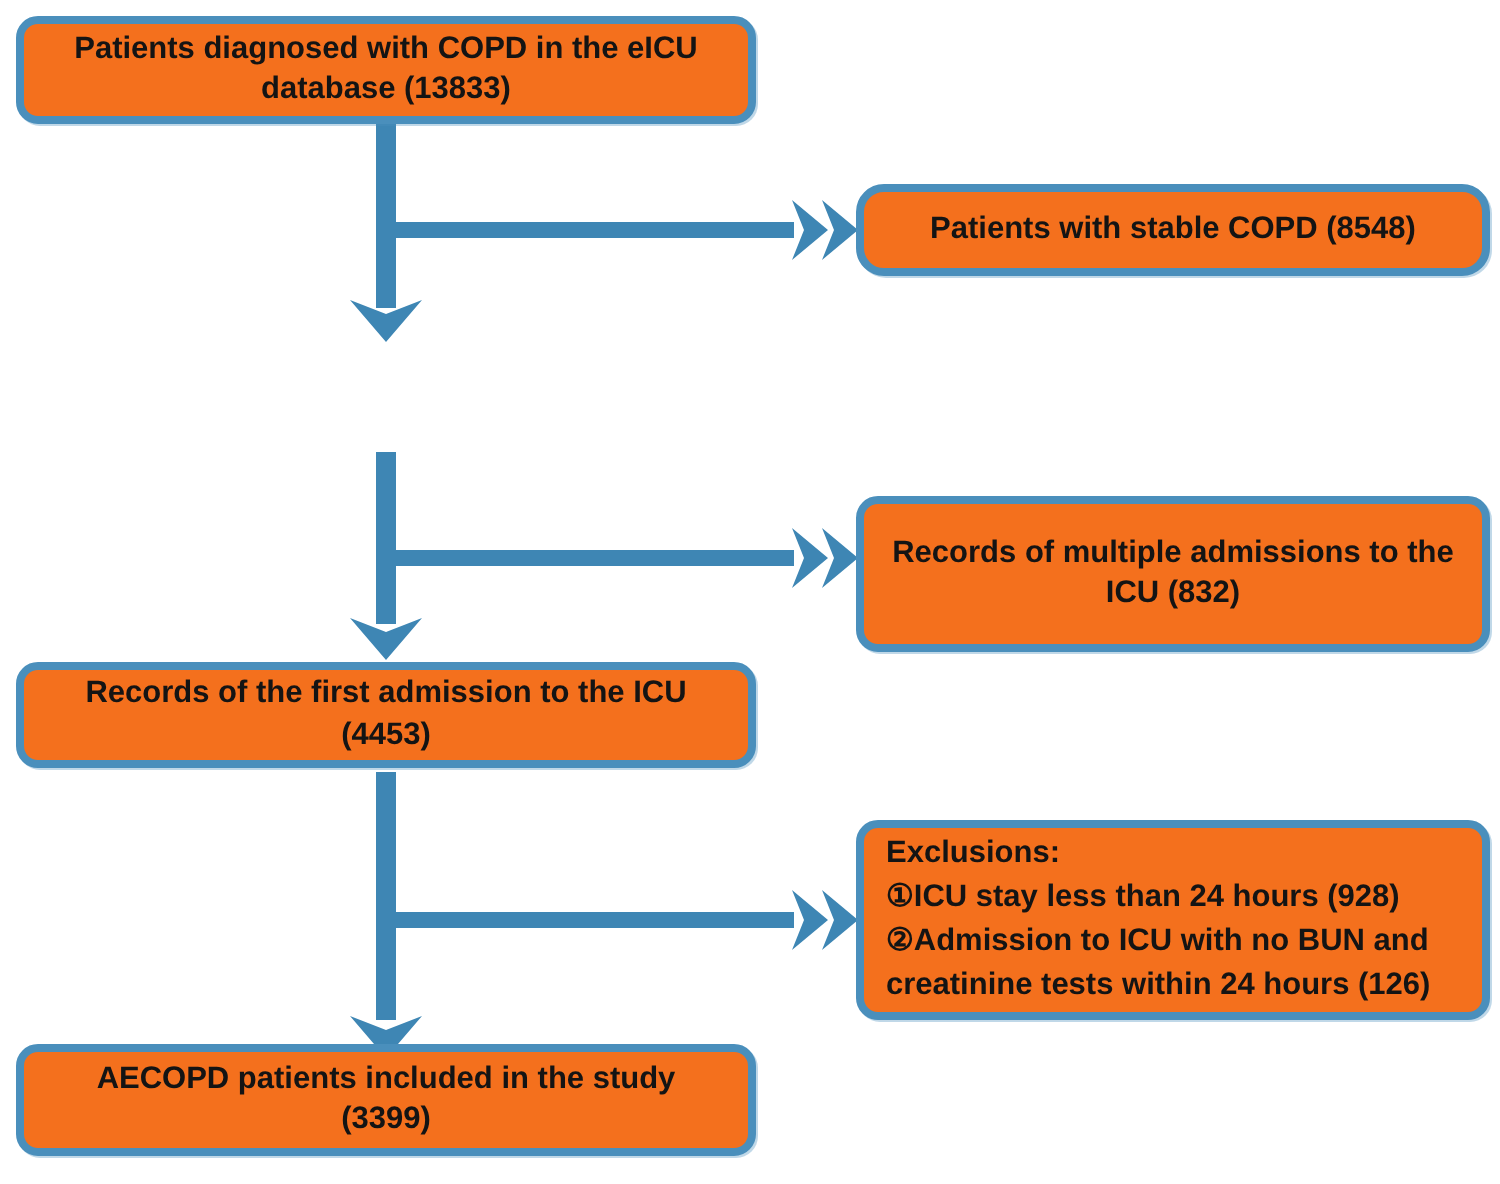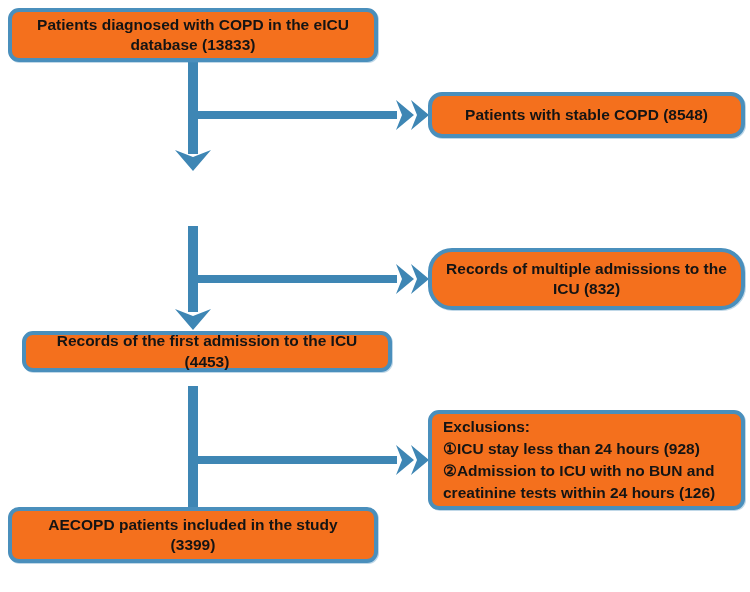--- a/index.html
+++ b/index.html
@@ -45,24 +45,24 @@
   .box .txt { white-space: pre-line; }
   .box.left-align {
     justify-content: flex-start;
     text-align: left;
     padding: 0 11px;
     line-height: 1.42;
   }
   #box-diagnosed        { left: 8px;   top: 8px;   width: 370px; height: 54px; }
   #box-stable           { left: 428px; top: 92px;  width: 317px; height: 46px; border-radius: 14px; }
   #box-aecopd           { left: 8px;   top: 171px; width: 370px; height: 57px; }
-  #box-multiple         { left: 428px; top: 248px; width: 317px; height: 62px; border-radius: 24px; }
-  #box-first-admission  { left: 22px;   top: 331px; width: 370px; height: 41px; }
+  #box-multiple         { left: 428px; top: 248px; width: 317px; height: 78px; }
+  #box-first-admission  { left: 8px;   top: 331px; width: 370px; height: 53px; }
   #box-exclusions       { left: 428px; top: 410px; width: 317px; height: 100px; }
-  #box-included         { left: 8px;   top: 507px; width: 370px; height: 56px; }
+  #box-included         { left: 8px;   top: 522px; width: 370px; height: 56px; }
 </style>
 </head>
 <body>
 
 <div class="canvas">
 
   <svg class="arrow-layer" viewBox="0 0 750 592" xmlns="http://www.w3.org/2000/svg">
 
     <rect x="188" y="58" width="10" height="96"></rect>
     <polygon points="175,150 193,171 211,150 193,157"></polygon>

